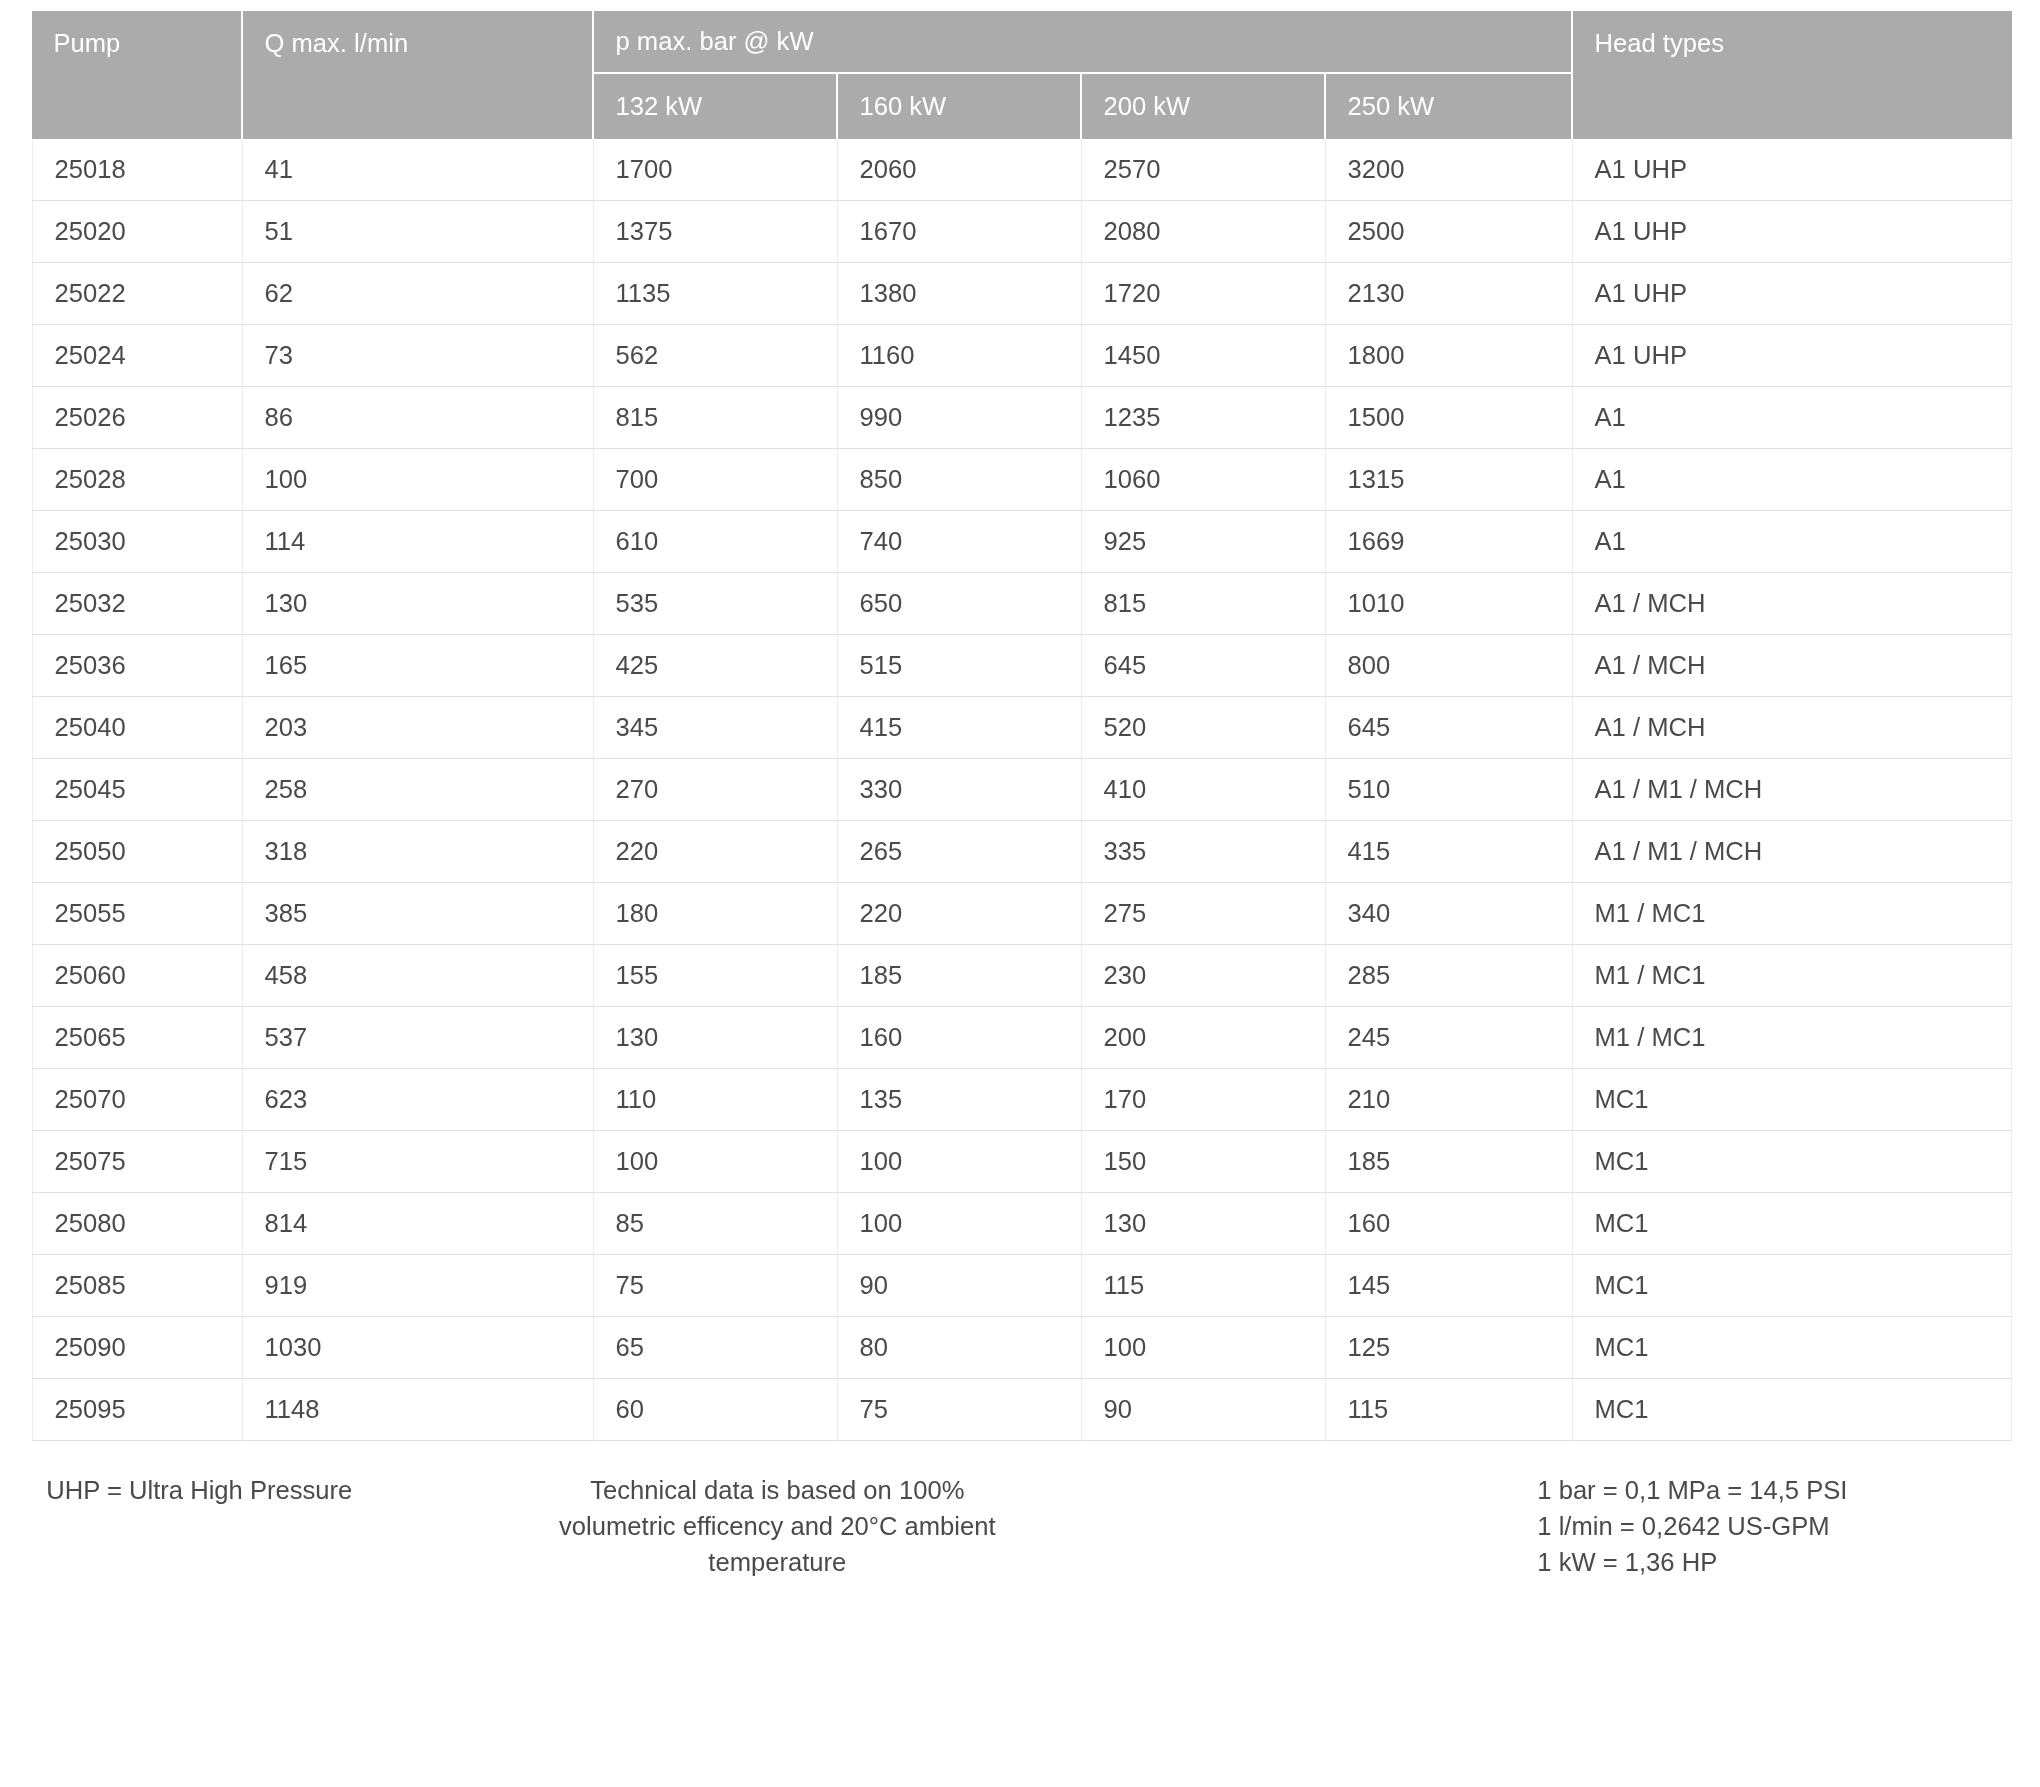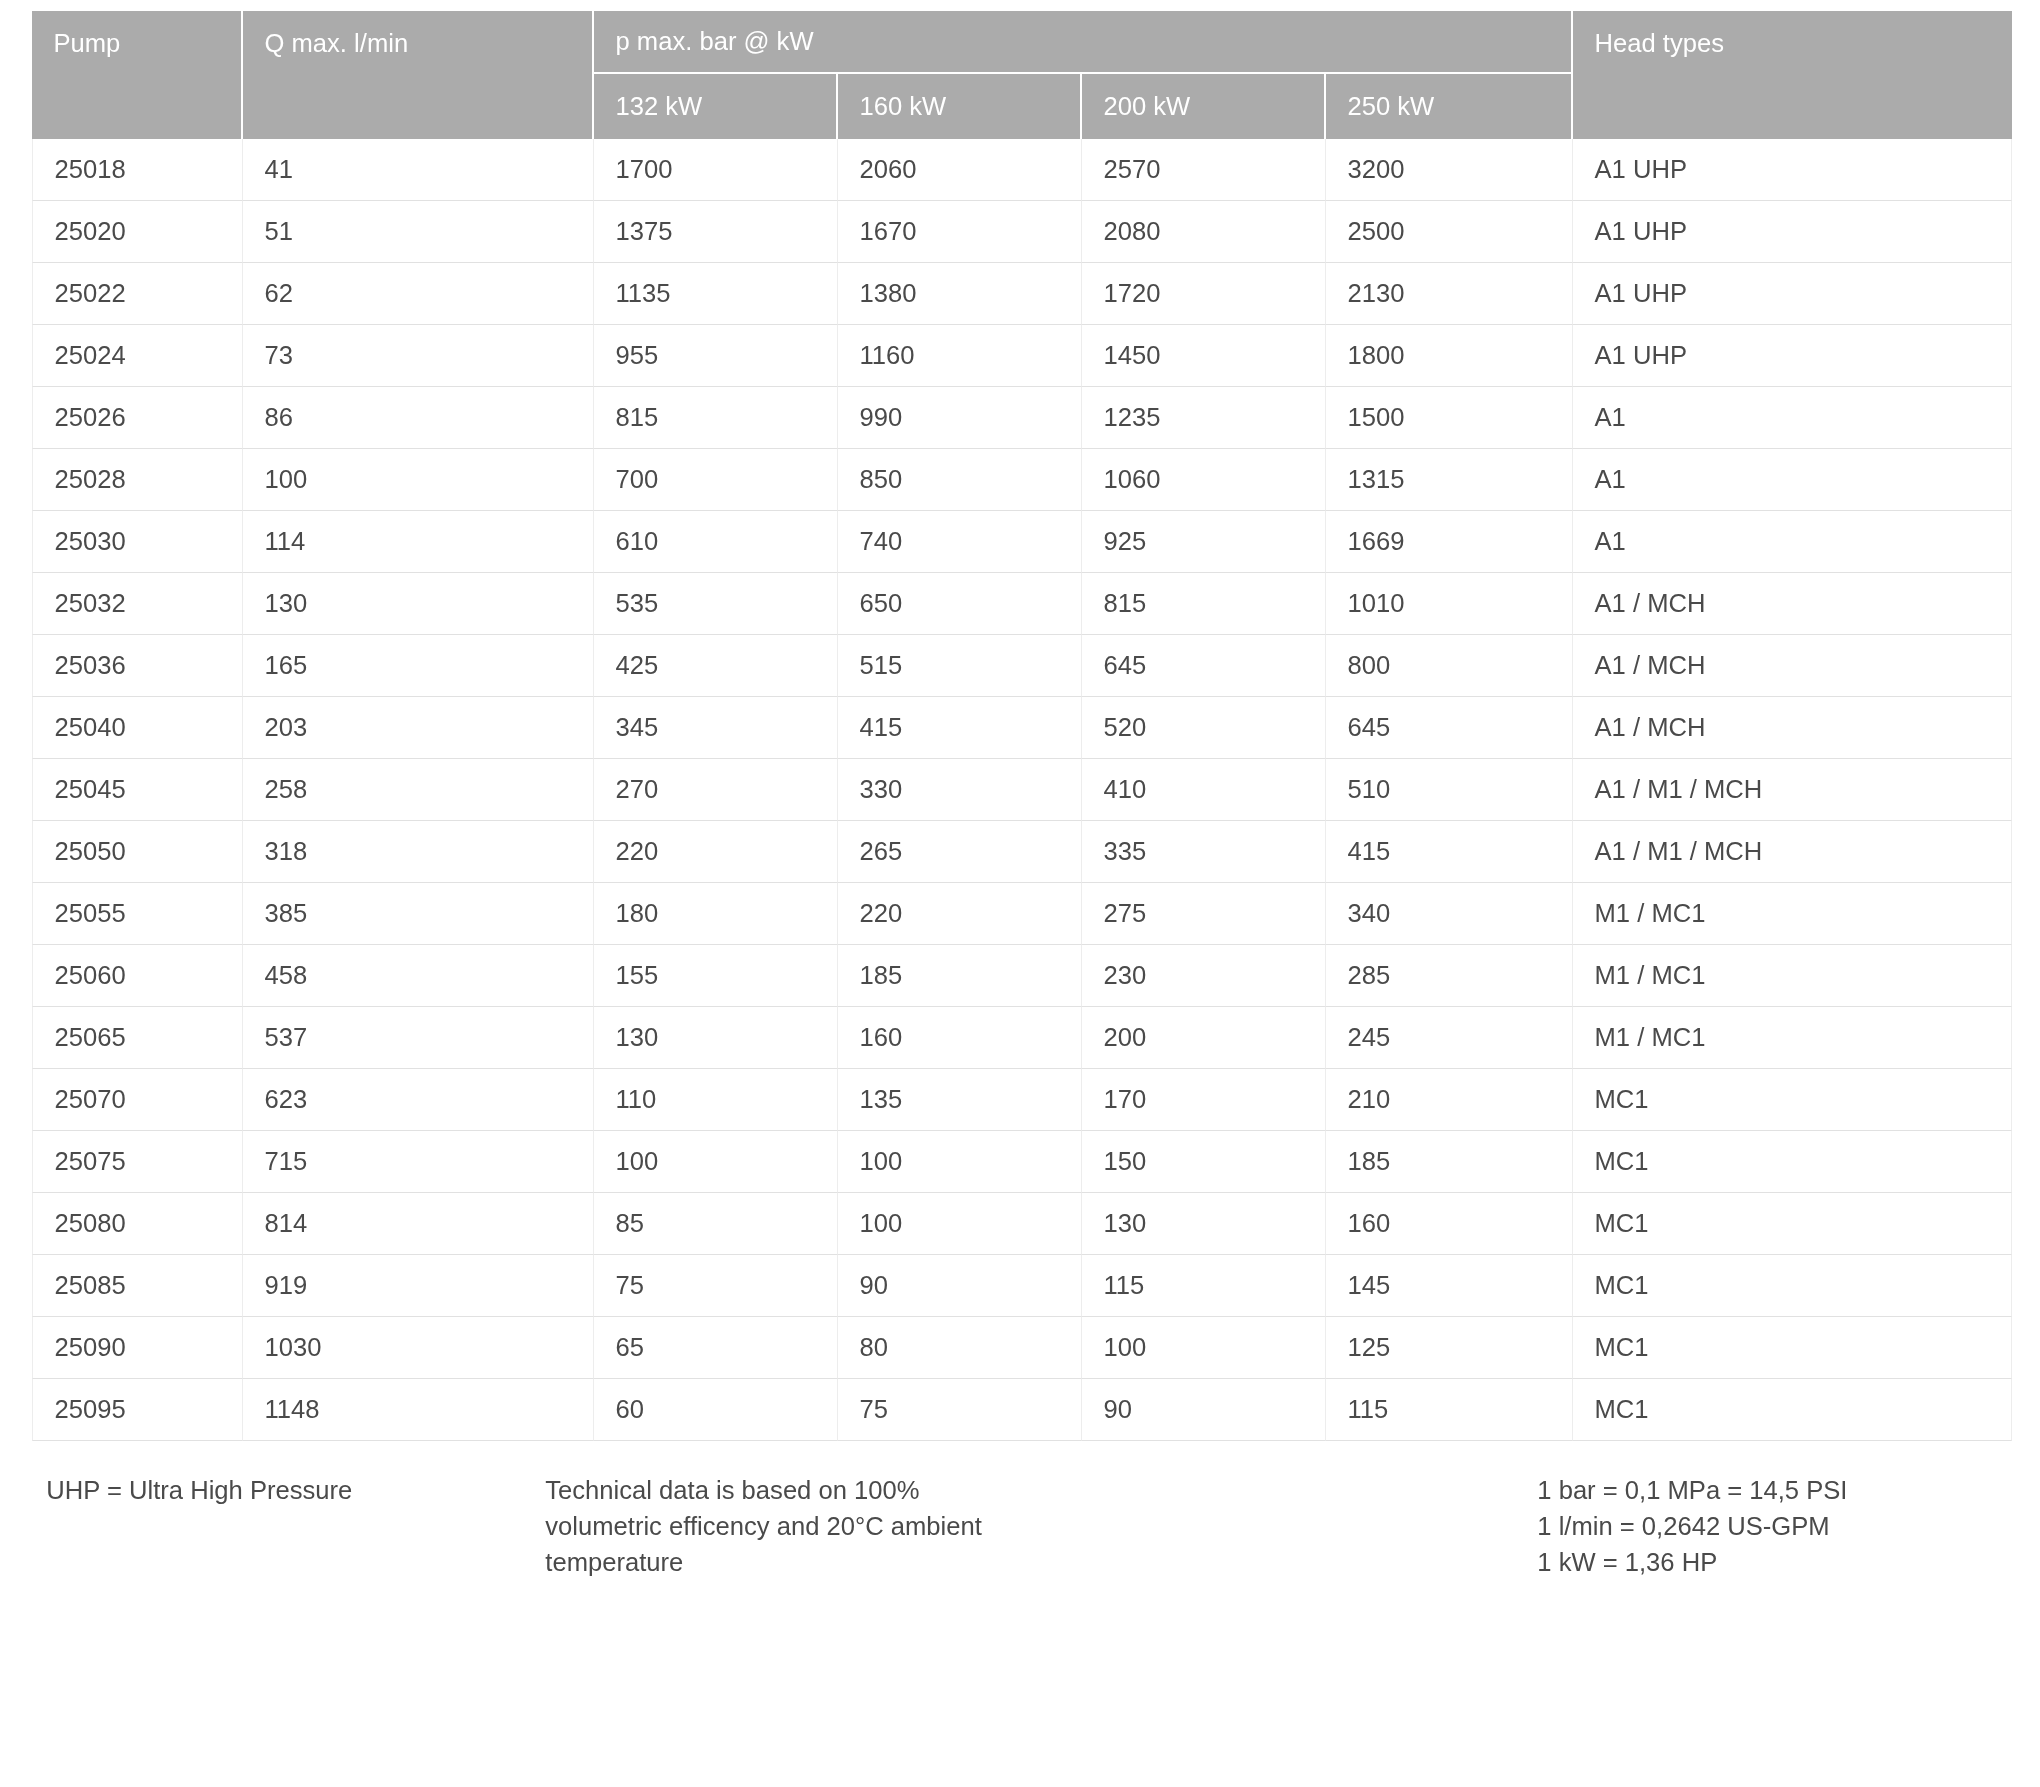--- a/index.html
+++ b/index.html
@@ -33,21 +33,21 @@
     border-right:0.9px solid #ededed;
     padding-left:22px; vertical-align:middle; white-space:nowrap;
   }
   tbody td:first-child { border-left:0.9px solid #ededed; }
 
   .footnotes { margin-top:29px; margin-left:6.8px; font-size:25.6px; color:#4a4a4a; }
   .fn-line1 span { margin-right:44px; white-space:nowrap; }
   .fn-cols { position:relative; height:109px; margin-top:31px; }
   .fn-col { position:absolute; top:0; line-height:36px; }
   .fn-col.c1 { left:8px; }
-  .fn-col.c2 { left:507px; width:464px; }
+  .fn-col.c2 { left:507px; width:464px;text-align:center; }
   .fn-col.c3 { left:999px; }
   .fn-col.c4 { left:1499px; }
   .fn-issue { margin-top:39px; }
 </style>
 </head>
 <body>
 
 <div class="wrap">
 
   <table class="spec">
@@ -98,21 +98,21 @@
           <td>62</td>
           <td>1135</td>
           <td>1380</td>
           <td>1720</td>
           <td>2130</td>
           <td>A1 UHP</td>
         </tr>
         <tr>
           <td>25024</td>
           <td>73</td>
-          <td>955</td>
+          <td>562</td>
           <td>1160</td>
           <td>1450</td>
           <td>1800</td>
           <td>A1 UHP</td>
         </tr>
         <tr>
           <td>25026</td>
           <td>86</td>
           <td>815</td>
           <td>990</td>

